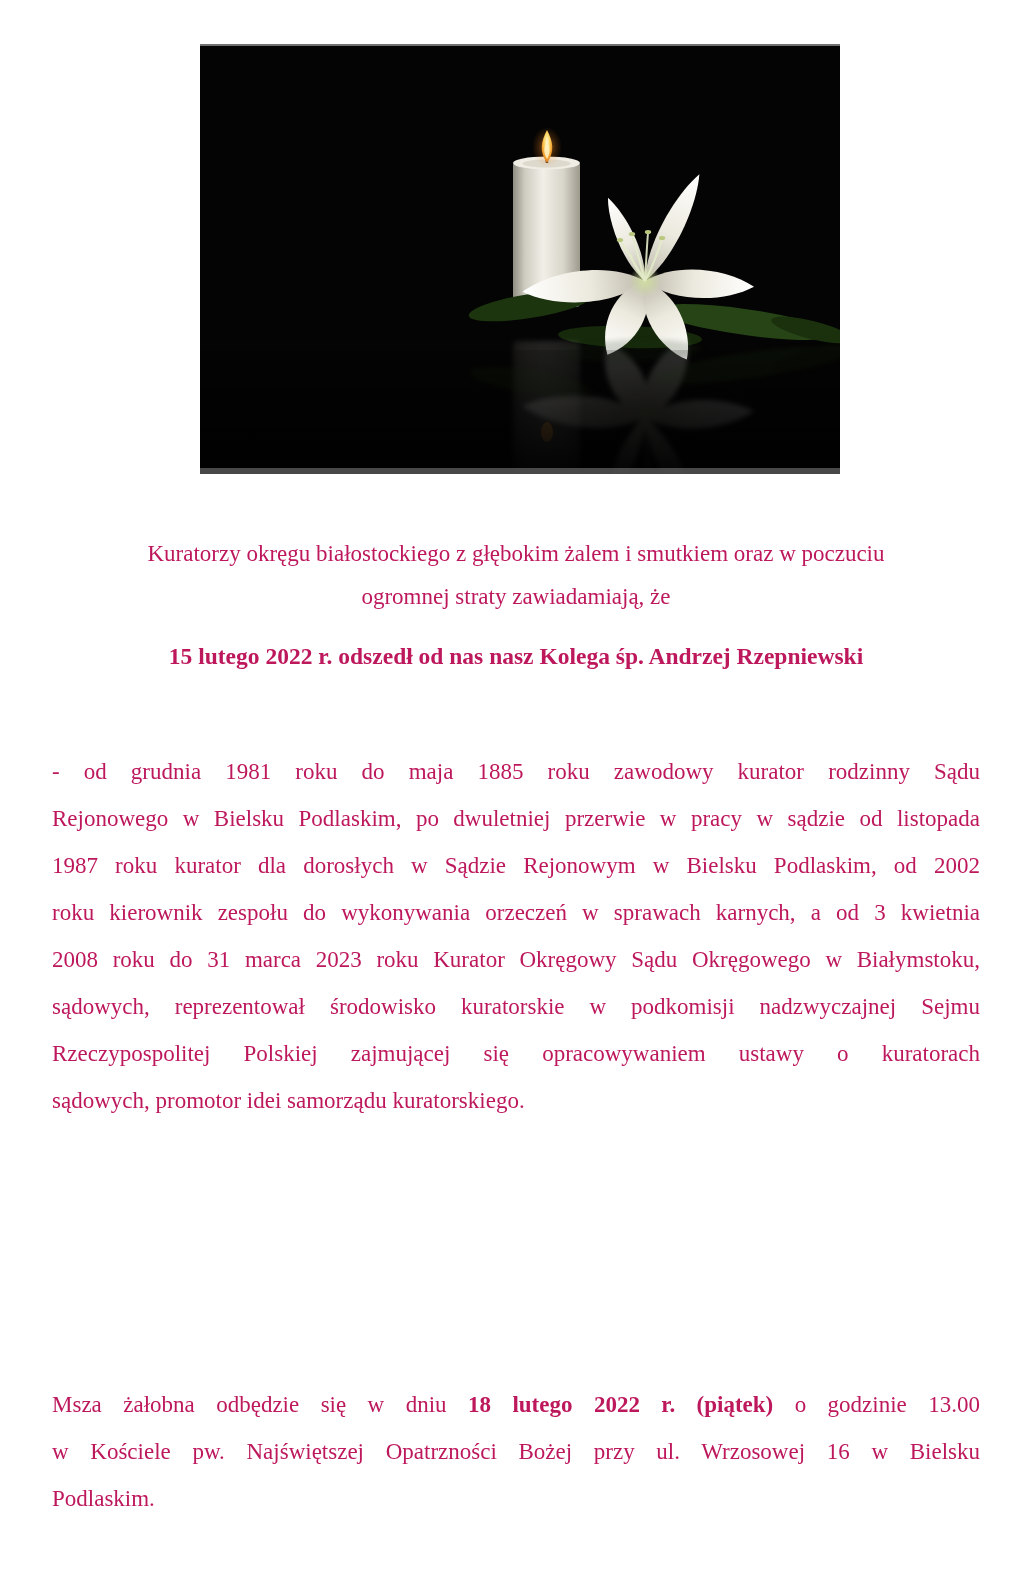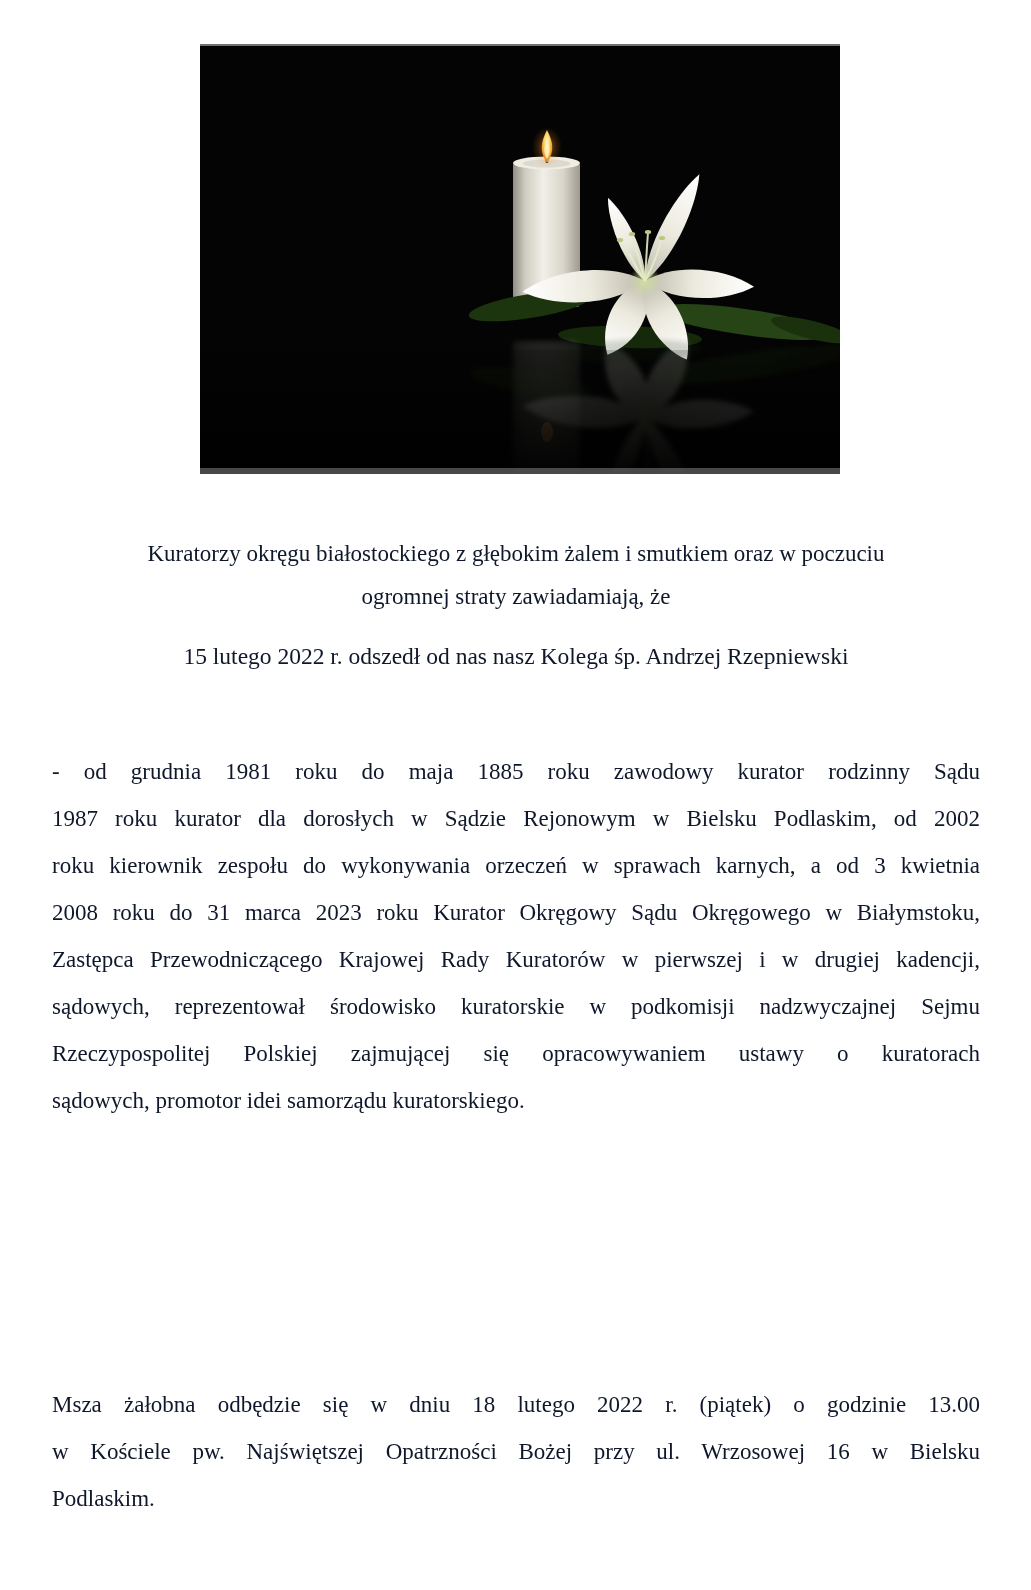--- a/index.html
+++ b/index.html
@@ -4,21 +4,21 @@
 <style>
   * { box-sizing: border-box; margin: 0; padding: 0; }
   html, body { background: #ffffff; }
   body { font-family: "Liberation Serif", serif; }
 
   .page {
     position: relative;
     width: 1031px;
     height: 1590px;
     background: #ffffff;
-    color: #0f172a;
+    color: #be185d;
     overflow: hidden;
   }
 
   .memorial-image {
     position: absolute;
     left: 200px;
     top: 44px;
     width: 640px;
     height: 430px;
     background: #000;
@@ -32,34 +32,34 @@
     font-size: 23px;
   }
 
   .intro { top: 532px; text-align: center; line-height: 43px; }
   .intro .iline { height: 43px; }
 
   .headline {
     top: 638px;
     text-align: center;
     line-height: 36px;
-    font-weight: normal;
+    font-weight: bold;
     font-size: 23.5px;
   }
 
   .bio      { top: 748px; font-family: Liberation Serif, serif; }
   .farewell { top: 1209px; }
   .mass     { top: 1381px; }
 
   .tline { line-height: 47px; height: 47px; overflow: visible; }
 
   .justify .tline { text-align: justify; text-align-last: justify; }
   .justify .tline:last-child { text-align-last: left; }
 
-  .b { font-weight: normal; }
+  .b { font-weight: bold; }
 </style>
 </head>
 <body>
 
 <div class="page">
 
   <div class="memorial-image">
     <svg viewBox="0 0 640 430" xmlns="http://www.w3.org/2000/svg">
       <defs>
         <linearGradient id="cg" x1="0" y1="0" x2="1" y2="0">
@@ -158,24 +158,24 @@
 
   <div class="textblock intro">
     <div class="iline">Kuratorzy okręgu białostockiego z głębokim żalem i smutkiem oraz w poczuciu</div>
     <div class="iline">ogromnej straty zawiadamiają, że</div>
   </div>
 
   <div class="textblock headline">15 lutego 2022 r. odszedł od nas nasz Kolega śp. Andrzej Rzepniewski</div>
 
   <div class="textblock bio justify">
       <div class="tline">- od grudnia 1981 roku do maja 1885 roku zawodowy kurator rodzinny Sądu</div>
+      <div class="tline">Rejonowego w Bielsku Podlaskim, po dwuletniej przerwie w pracy w sądzie od listopada</div>
       <div class="tline">1987 roku kurator dla dorosłych w&nbsp;Sądzie Rejonowym w Bielsku Podlaskim, od 2002</div>
       <div class="tline">roku kierownik zespołu do wykonywania orzeczeń w sprawach karnych, a od 3 kwietnia</div>
       <div class="tline">2008 roku do 31 marca 2023 roku Kurator Okręgowy Sądu Okręgowego w Białymstoku,</div>
-      <div class="tline">Zastępca Przewodniczącego Krajowej Rady Kuratorów w pierwszej i w drugiej kadencji,</div>
       <div class="tline">sądowych, reprezentował środowisko kuratorskie w podkomisji nadzwyczajnej Sejmu</div>
       <div class="tline">Rzeczypospolitej Polskiej zajmującej się opracowywaniem ustawy o kuratorach</div>
       <div class="tline">sądowych, promotor idei samorządu kuratorskiego.</div>
     </div>
 
 
   <div class="textblock mass justify">
       <div class="tline"><span>Msza&nbsp;żałobna odbędzie się w dniu&nbsp;</span><span class="b">18 lutego 2022 r. (piątek)</span><span> o godzinie 13.00</span></div>
       <div class="tline"><span>w&nbsp;Kościele pw. Najświętszej Opatrzności Bożej przy ul. Wrzosowej 16 w Bielsku</span></div>
       <div class="tline"><span>Podlaskim.</span></div>

